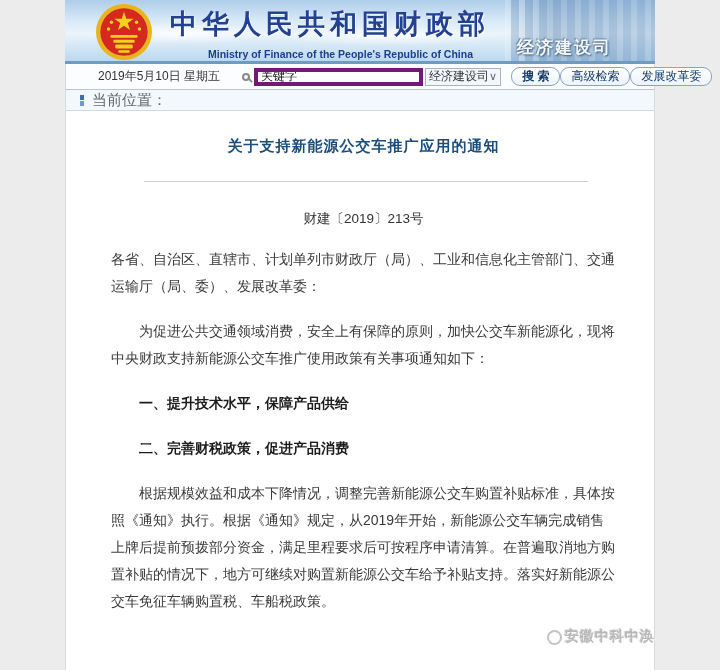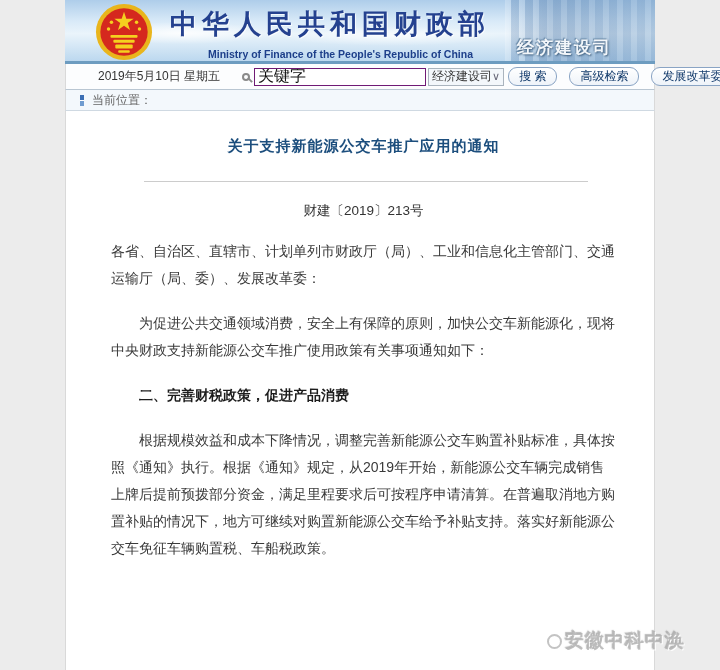--- a/index.html
+++ b/index.html
@@ -29,58 +29,58 @@
 
   
   .toolbar { display:flex; align-items:center; height:26px; background:#fcfdfe;
     border-bottom:1px solid #b9c6d2; border-left:1px solid #d9d9d9; border-right:1px solid #d9d9d9;
     font-size:12px; color:#333; padding:0 20px; }
   .tb-date { margin-left:12px; white-space:nowrap; }
   .search-icon { width:8px; height:8px; border:2px solid #8a8a8a; border-radius:50%;
     position:relative; margin:0 4px 0 22px; flex:none; }
   .search-icon::after { content:""; position:absolute; width:6px; height:2px; background:#8a8a8a;
     transform:rotate(45deg); right:-5px; bottom:-2px; }
-  .search-input { width:172px; height:18px; border:1px solid #701a75; background:#fff;
-    font-size:16px; padding:0 3px; color:#111; font-family:inherit; }
+  .search-input { width:172px; height:18px; border:4px solid #701a75; background:#fff;
+    font-size:12px; padding:0 3px; color:#111; font-family:inherit; }
   .dept-select { display:flex; align-items:center; justify-content:space-between; width:92px; height:18px;
     border:1px solid #aab4be; background:#f3f7fb; padding:0 3px; margin-left:2px; cursor:pointer;
     color:#333; white-space:nowrap; }
   .dept-select .chev { color:#667; font-size:11px; }
-  .tb-btn { margin-left:12px; height:19px; line-height:17px; padding:0 10px; background:linear-gradient(#ffffff,#eef3f9);
+  .tb-btn { margin-left:0; height:19px; line-height:17px; padding:0 10px; background:linear-gradient(#ffffff,#eef3f9);
     border:1px solid #8aa4c4; border-radius:9px; color:#123a6b; font-size:12px; cursor:pointer; white-space:nowrap; }
-  .tb-btn:first-of-type { margin-left:4px; }
+  .tb-btn:first-of-type { margin-left:10px;font-weight:bold; }
 
   
   .crumbbar { display:flex; align-items:center; height:21px; background:#f3f8fc;
     border-bottom:1px solid #cfd9e2; border-left:1px solid #d9d9d9; border-right:1px solid #d9d9d9;
-    font-size:12px; color:#555; }
+    font-size:15px; color:#555; }
   .crumb-marker { width:4px; height:11px; margin:0 8px 0 14px; flex:none;
     background:linear-gradient(#3b6fb4 0 45%, #fff 45% 55%, #6f9cd0 55% 100%); }
   .crumb-label { color:#666; }
   .crumb-path { color:#333; margin-left:6px; cursor:pointer; }
 
   
   .document { background:#fff; border-left:1px solid #d9d9d9; border-right:1px solid #d9d9d9;
     height:563px; padding:16px 38px 0 45px; overflow:hidden; position:relative; }
   .doc-title { text-align:center; font-size:15px; font-weight:bold; color:#1c4e7d; line-height:26px;
     margin-top:6px; letter-spacing:1px; }
   .doc-divider { border:none; border-top:1px solid #cccccc; margin:22px 28px 0 33px; }
-  .doc-number { text-align:center; font-size:13.5px; color:#333; margin-top:20px; }
+  .doc-number { text-align:center; font-size:13.5px; color:#333; margin-top:28px; }
   .doc-body { margin-top:14px; font-size:14px; line-height:27px; color:#3a3a3a; }
   .doc-body p { margin:18px 0; }
   .p-address { text-indent:0; }
   .p-body { text-indent:2em; }
   .p-heading { text-indent:2em; font-weight:bold; color:#1c1c1c; }
 
   
   .watermark { position:absolute; left:547px; top:628px; display:flex; align-items:center; z-index:5;
     pointer-events:none; }
   .wm-logo { width:15px; height:15px; border:2px solid rgba(175,175,175,.75); border-radius:50%;
     margin-right:3px; box-shadow:1px 1px 0 rgba(255,255,255,.9); }
-  .wm-text { font-size:19px; font-weight:bold; color:rgba(178,178,178,.85); letter-spacing:1px;
+  .wm-text { font-size:14px; font-weight:bold; color:rgba(178,178,178,.85); letter-spacing:1px;
     text-shadow:1px 1px 0 rgba(255,255,255,.95), -1px -1px 1px rgba(120,120,120,.5); white-space:nowrap; }
 </style>
 </head>
 <body>
 
 <div class="page">
   <div class="site">
 
     <div class="banner">
       <div class="clouds"></div>
@@ -123,20 +123,21 @@
       <span class="crumb-label">当前位置：</span>
     </div>
 
     <div class="document">
       <h1 class="doc-title">关于支持新能源公交车推广应用的通知</h1>
       <hr class="doc-divider">
       <div class="doc-number">财建〔2019〕213号</div>
       <div class="doc-body">
         <p class="p-address">各省、自治区、直辖市、计划单列市财政厅（局）、工业和信息化主管部门、交通运输厅（局、委）、发展改革委：</p>
         <p class="p-body">为促进公共交通领域消费，安全上有保障的原则，加快公交车新能源化，现将中央财政支持新能源公交车推广使用政策有关事项通知如下：</p>
+        <p class="p-heading">一、提升技术水平，保障产品供给</p>
         <p class="p-heading">二、完善财税政策，促进产品消费</p>
         <p class="p-body">根据规模效益和成本下降情况，调整完善新能源公交车购置补贴标准，具体按照《通知》执行。根据《通知》规定，从2019年开始，新能源公交车辆完成销售上牌后提前预拨部分资金，满足里程要求后可按程序申请清算。在普遍取消地方购置补贴的情况下，地方可继续对购置新能源公交车给予补贴支持。落实好新能源公交车免征车辆购置税、车船税政策。</p>
 
       </div>
     </div>
   </div>
 
   <div class="watermark">
     <span class="wm-logo"></span>
     <span class="wm-text">安徽中科中涣</span>

